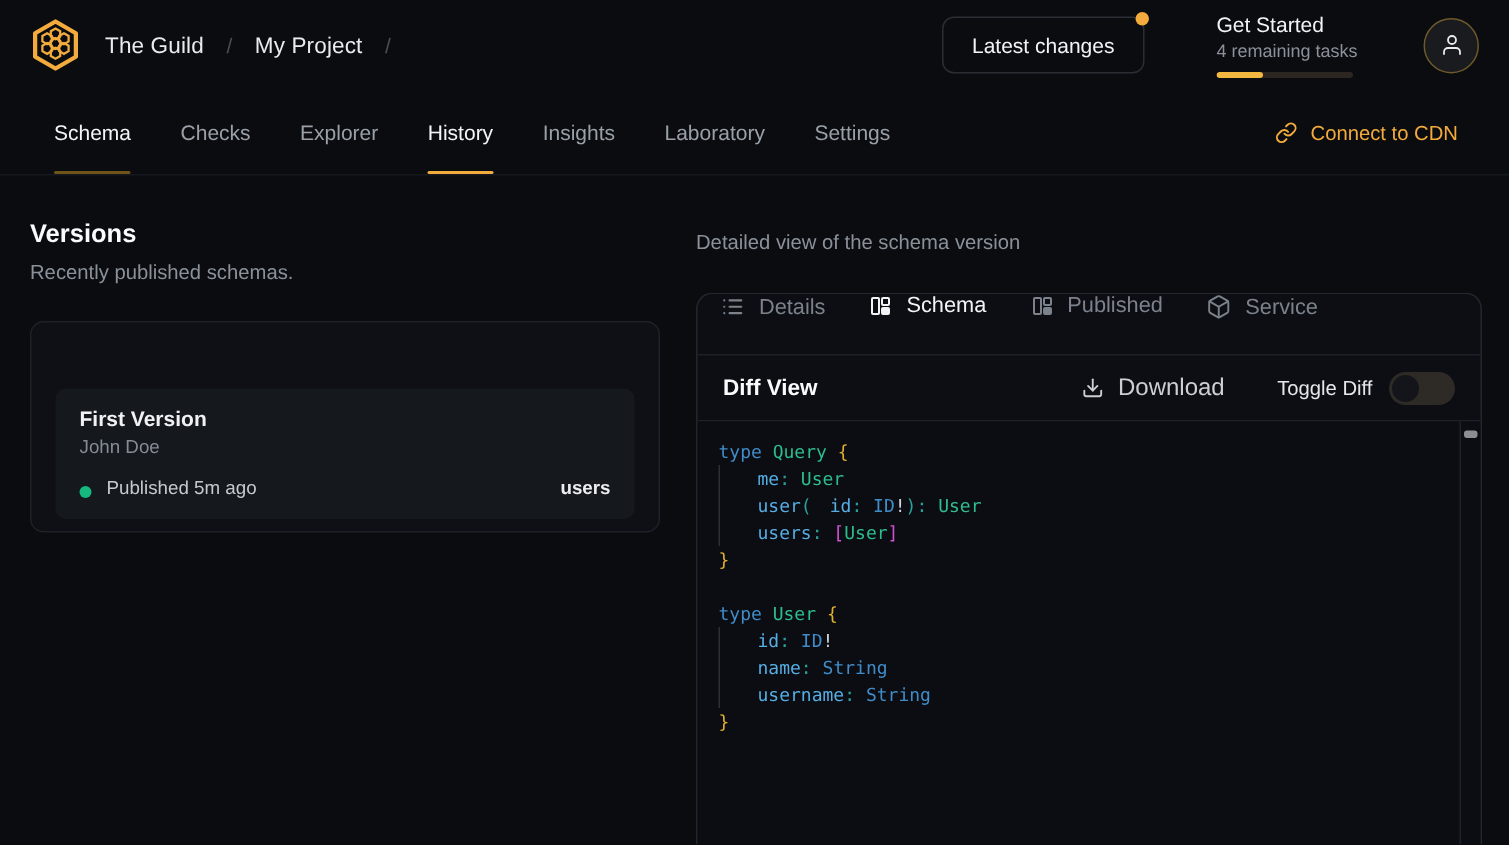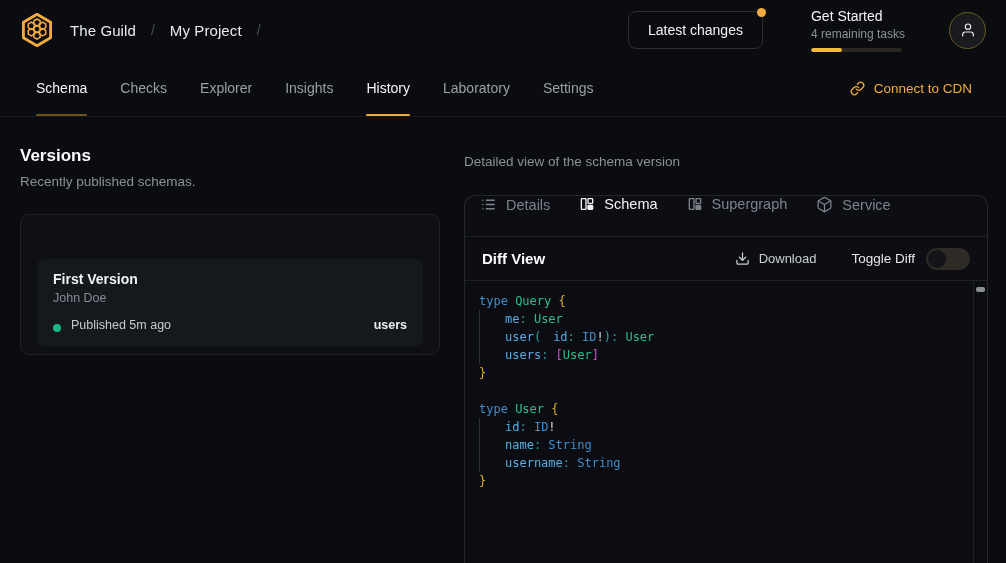--- a/index.html
+++ b/index.html
@@ -73,21 +73,21 @@
   .right-col { flex:1; display:flex; flex-direction:column; }
   .detail-box {
     margin-top:26px; flex:1; border:1px solid #23262c; border-bottom:none;
     border-radius:11px 11px 0 0; background:#0c0e13; display:flex; flex-direction:column; overflow:hidden;
   }
   .tabrow { height:41px; display:flex; align-items:flex-start; padding:0 15px; gap:29px; border-bottom:1px solid #1e2127; flex-shrink:0; }
   .dtab { display:flex; align-items:center; gap:9px; font-size:14.5px; color:#7c828b; cursor:pointer; }
   .dtab.active { color:#f2f3f5; }
   .diffrow { height:44px; display:flex; align-items:center; padding:0 17px; border-bottom:1px solid #1e2127; flex-shrink:0; }
   .diff-title { font-size:15px; font-weight:700; color:#fafbfc; }
-  .dl-btn { margin-left:auto; display:flex; align-items:center; gap:9px; font-size:13px; color:#cbcfd4; cursor:pointer; }
+  .dl-btn { margin-left:auto; display:flex; align-items:center; gap:9px; font-size:16px; color:#cbcfd4; cursor:pointer; }
   .toggle-group { display:flex; align-items:center; gap:11px; margin-left:35px; }
   .toggle-label { font-size:13.5px; color:#e4e6e9; }
   .toggle { width:44px; height:22px; border-radius:11px; background:#2e2b26; position:relative; cursor:pointer; }
   .toggle .knob { position:absolute; top:2px; left:2px; width:18px; height:18px; border-radius:50%; background:#13151a; }
 
   .codewrap { flex:1; display:flex; background:#0b0d12; }
   .code { flex:1; padding:11px 0 0 14px; font-family:"DejaVu Sans Mono","Liberation Mono",monospace; font-size:12px; line-height:18px; white-space:pre; }
   .cl { height:18px; }
   .cl.ind { border-left:1px solid #2b2f36; padding-left:13px; }
   .tok-kw { color:#3f8cc9; } .tok-ty { color:#2dbd8e; } .tok-brace { color:#dfae2d; }
@@ -144,26 +144,26 @@
   <div class="nav-tab lit">
     <span>Schema</span>
     <span class="under" style="background:#6e5418"></span>
   </div>
   <div class="nav-tab">
     <span>Checks</span>
   </div>
   <div class="nav-tab">
     <span>Explorer</span>
   </div>
-  <div class="nav-tab">
-    <span>Insights</span>
-  </div>
   <div class="nav-tab lit">
     <span>History</span>
     <span class="under" style="background:#f2ab3c"></span>
+  </div>
+  <div class="nav-tab">
+    <span>Insights</span>
   </div>
   <div class="nav-tab">
     <span>Laboratory</span>
   </div>
   <div class="nav-tab">
     <span>Settings</span>
   </div>
   <div class="cdn-link" style="color:#f2ab3c">
     <span>
       <svg width="15" height="15" viewBox="0 0 24 24" fill="none" stroke="currentColor" stroke-width="2.1" stroke-linecap="round" stroke-linejoin="round">
@@ -223,21 +223,21 @@
           <span>Schema</span>
         </div>
         <div class="dtab">
           <span>
             <svg width="16" height="16" viewBox="0 0 24 24" fill="none" stroke="currentColor" stroke-width="2" stroke-linejoin="round">
               <rect x="3.5" y="4" width="7" height="16" rx="1"></rect>
                 <rect x="13.5" y="4" width="7" height="7" rx="1"></rect>
                 <rect x="13.5" y="14" width="7" height="6" rx="1" fill="currentColor"></rect>
             </svg>
           </span>
-          <span>Supergraph</span>
+          <span>Published</span>
         </div>
         <div class="dtab">
           <span>
             <svg width="17" height="17" viewBox="0 0 24 24" fill="none" stroke="currentColor" stroke-width="1.8" stroke-linecap="round" stroke-linejoin="round">
               <path d="M21 16V8a2 2 0 0 0-1-1.73l-7-4a2 2 0 0 0-2 0l-7 4A2 2 0 0 0 3 8v8a2 2 0 0 0 1 1.73l7 4a2 2 0 0 0 2 0l7-4A2 2 0 0 0 21 16z"></path>
               <polyline points="3.27 6.96 12 12.01 20.73 6.96"></polyline>
                 <line x1="12" y1="22.08" x2="12" y2="12"></line>
             </svg>
           </span>
           <span>Service</span>

